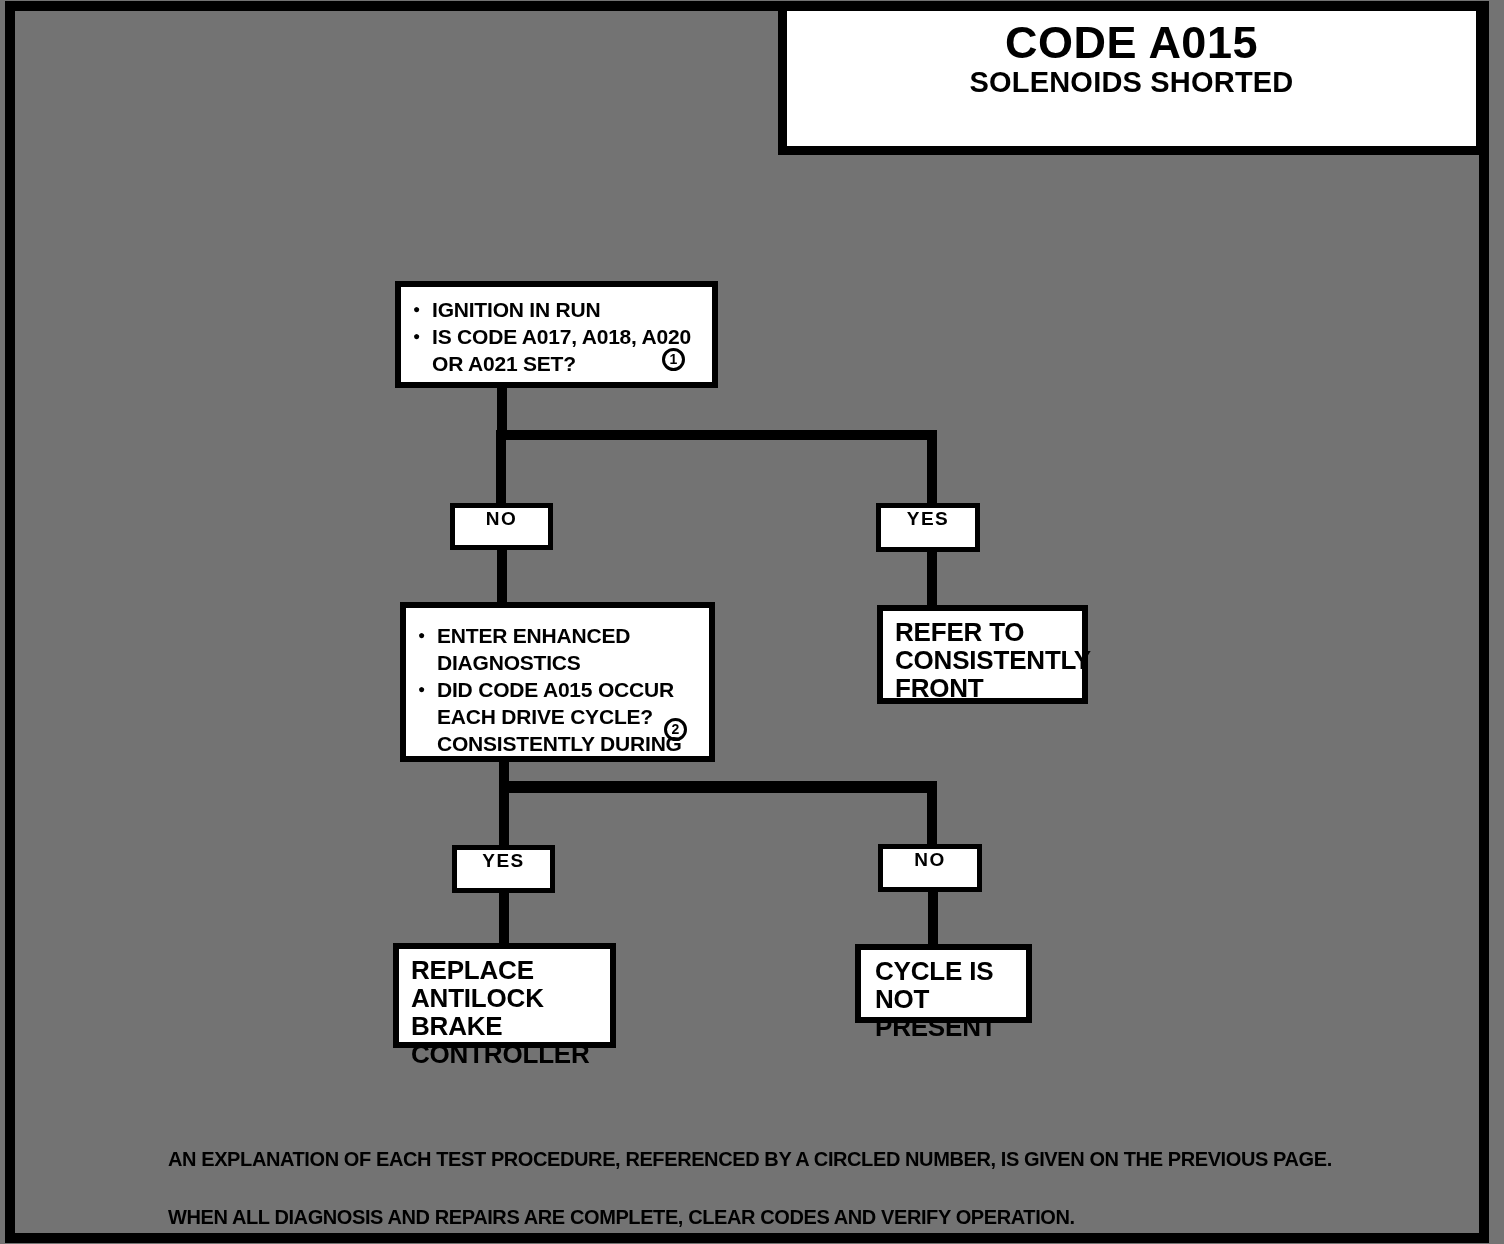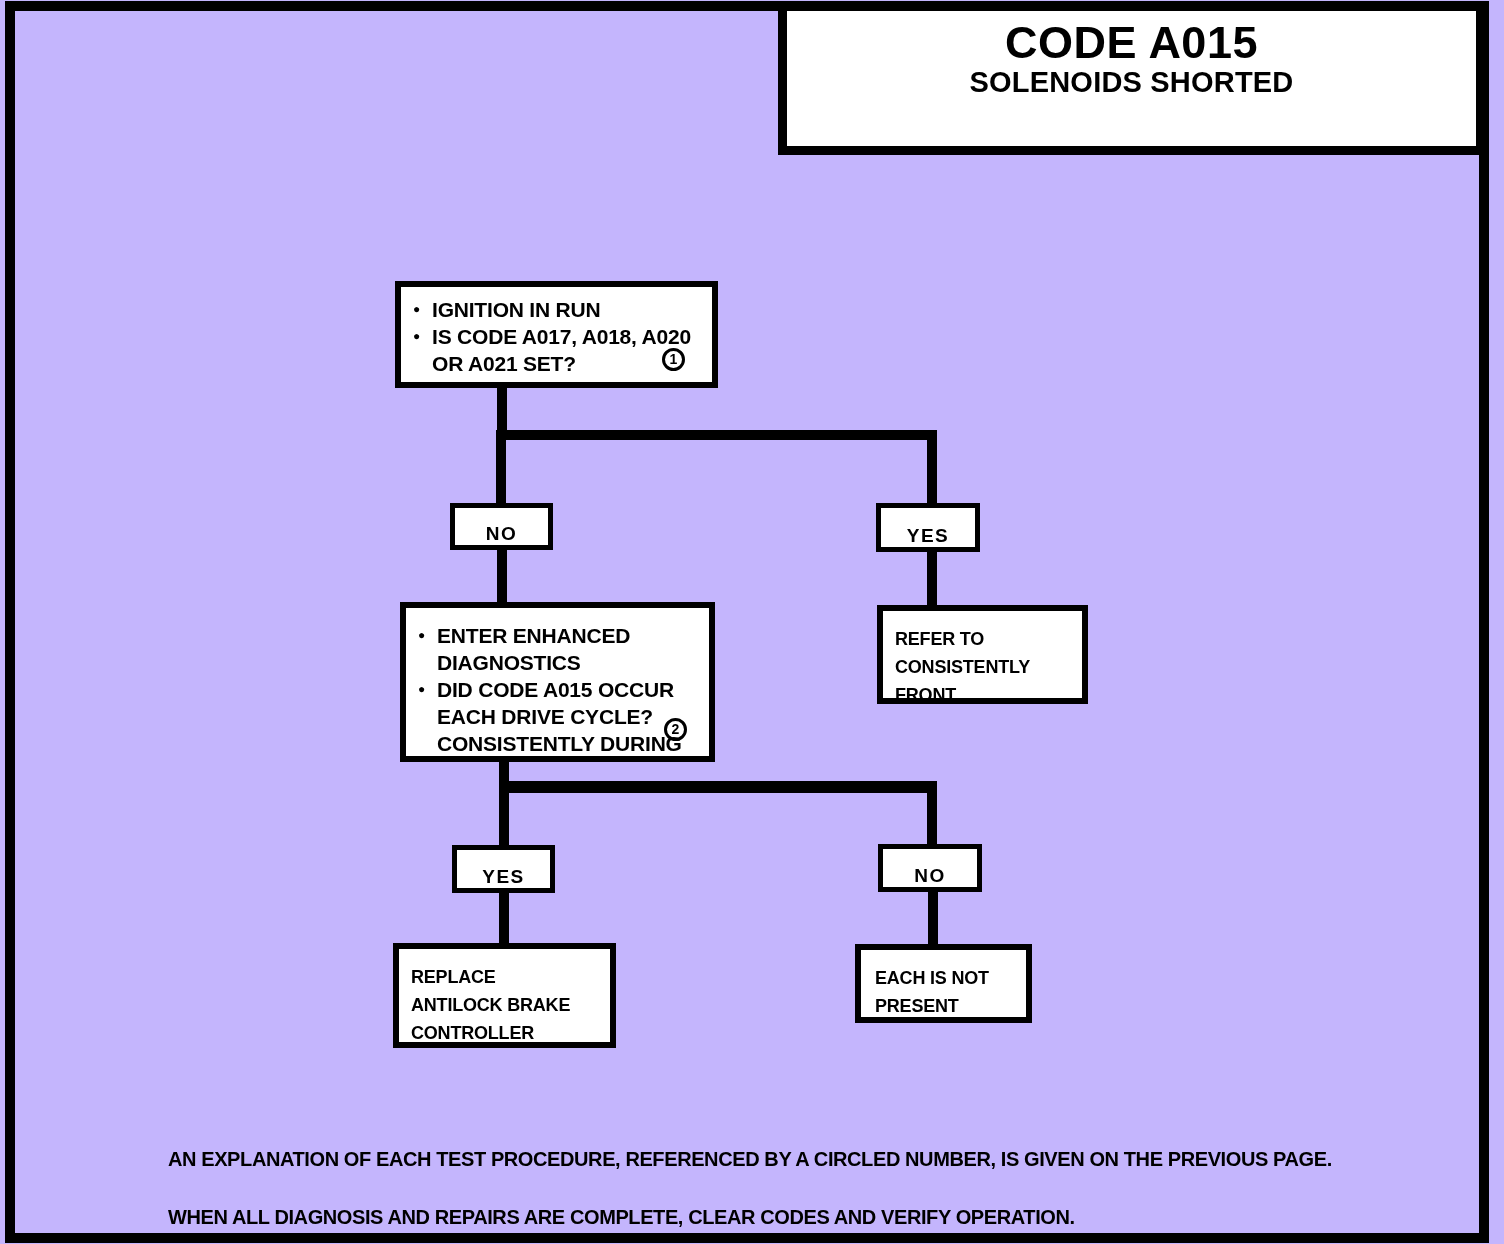--- a/index.html
+++ b/index.html
@@ -1,20 +1,20 @@
 <!DOCTYPE html>
 <html><head>
 <meta charset="utf-8">
 <style>
   html, body { margin: 0; padding: 0; background: #fff; }
   .page {
     position: relative;
     width: 1504px;
     height: 1244px;
-    background: #c4b5fd;
+    background: #737373;
     font-family: "Liberation Sans", sans-serif;
     color: #000;
     overflow: hidden;
   }
   
   .page-border {
     position: absolute;
     left: 5px; top: 1px;
     width: 1484px; height: 1242px;
     border: 10px solid #000;
@@ -53,25 +53,25 @@
   }
   .step-box { font-size: 21px; line-height: 27px; letter-spacing: -0.2px; padding: 9px 10px 6px 12px; }
   .bullet-item { display: flex; }
   .bullet-glyph { width: 19px; flex: 0 0 19px; font-size: 12px; line-height: 27px; }
   .cont-line { padding-left: 19px; }
   .small-box {
     border-width: 5px;
     font-size: 19px;
     letter-spacing: 1.5px;
     display: flex;
-    align-items: flex-end;
+    align-items: flex-start;
     justify-content: center;
     text-align: center;
   }
-  .text-box { font-size: 18px; line-height: 28px; letter-spacing: -0.2px; padding: 14px 6px 6px 12px; }
+  .text-box { font-size: 26px; line-height: 28px; letter-spacing: -0.2px; padding: 7px 6px 6px 12px; }
   .ref-circle {
     position: absolute;
     width: 23px; height: 23px;
     border: 3px solid #000;
     border-radius: 50%;
     box-sizing: border-box;
     font-size: 14px;
     line-height: 17px;
     text-align: center;
     font-weight: bold;
@@ -160,20 +160,20 @@
     <span>NO</span>
   </div>
 
   <div class="fbox text-box" style="left:393px; top:943px; width:223px; height:105px;">
     <div>REPLACE</div>
     <div>ANTILOCK BRAKE</div>
     <div>CONTROLLER</div>
   </div>
 
   <div class="fbox text-box" style="left:855px; top:944px; width:177px; height:79px; padding-left:14px;">
-    <div>EACH IS NOT</div>
+    <div>CYCLE IS NOT</div>
     <div>PRESENT</div>
   </div>
 
   <div class="footer-line" style="left:168px; top:1148px;">AN EXPLANATION OF EACH TEST PROCEDURE, REFERENCED BY A CIRCLED NUMBER, IS GIVEN ON THE PREVIOUS PAGE.</div>
   <div class="footer-line" style="left:168px; top:1206px;">WHEN ALL DIAGNOSIS AND REPAIRS ARE COMPLETE, CLEAR CODES AND VERIFY OPERATION.</div>
 
 </div>
 
 </body></html>

